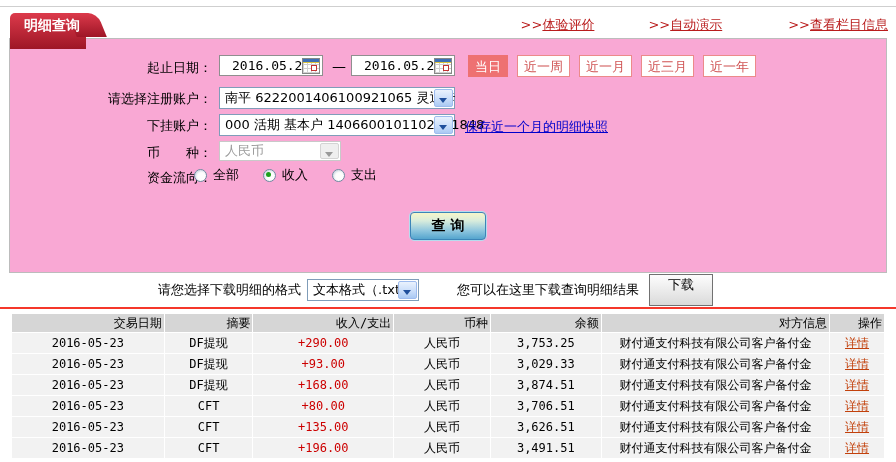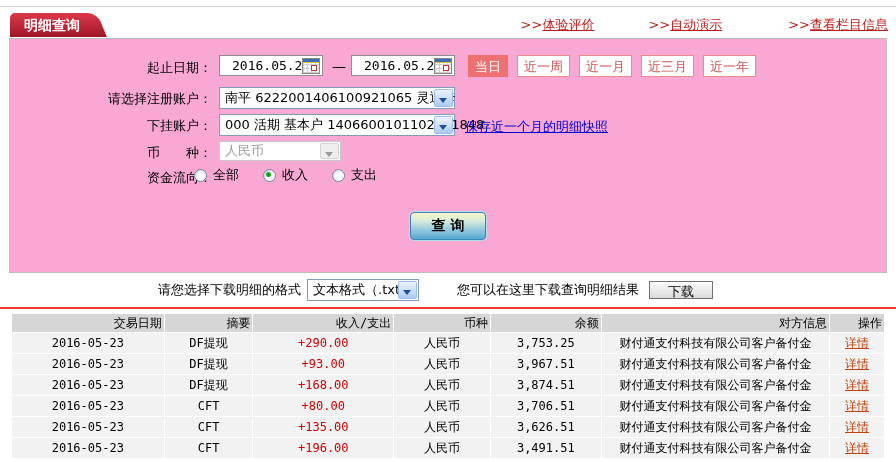--- a/index.html
+++ b/index.html
@@ -2,21 +2,21 @@
 <html><head>
 <meta charset="utf-8">
 <style>
   html,body{margin:0;padding:0;}
   body{width:896px;height:462px;background:#fff;font-family:"DejaVu Sans","Liberation Sans",sans-serif;font-size:13px;color:#000;}
   #app{position:relative;width:896px;height:462px;overflow:hidden;background:#fff;}
 
   .topline{position:absolute;top:6px;left:0;width:896px;height:1px;background:#cfcfcf;}
 
   .tab{position:absolute;left:10px;top:13px;height:24px;background:linear-gradient(180deg,#dc3a4b,#9e1626);
-       border-radius:5px 0 0 0;color:#fff;font-weight:bold;font-size:14px;line-height:24px;padding:0 6px 0 14px;z-index:2;}
+       border-radius:5px 0 0 0;color:#fff;font-weight:bold;font-size:14px;line-height:24px;padding:0 6px 12px 14px;z-index:2;}
   .tab::after{content:"";position:absolute;right:-16px;top:0;width:30px;height:24px;
        background:linear-gradient(180deg,#dc3a4b,#9e1626);transform:skewX(22deg);border-radius:0 9px 0 0;z-index:-1;}
 
   .toplinks{position:absolute;top:16px;right:8px;display:flex;white-space:nowrap;}
   .toplink{color:#b91c1c;font-size:13px;cursor:pointer;}
   .toplink + .toplink{margin-left:54px;}
   .toplink:last-child{margin-left:66px;}
   .toplink .lbl{text-decoration:underline;}
 
   .formbox{position:absolute;left:9px;top:38px;width:876px;height:233px;border:1px solid #bcbcbc;background:#f9a8d4;}
@@ -52,21 +52,21 @@
         box-shadow:inset 1px 1px 2px #cdd8e2;}
   .checked .radio-circle::after{content:"";position:absolute;left:2px;top:2px;width:5px;height:5px;border-radius:50%;background:#1da01d;}
 
   .query-btn{position:absolute;left:400px;top:173px;width:74px;height:26px;border:1px solid #3c85b8;border-radius:4px;
         background:linear-gradient(180deg,#f7f6c9 0%,#d8ecdc 30%,#8ec6de 68%,#55a5ce 100%);
         box-shadow:0 0 0 1px #b5dcee;font-size:14px;font-weight:bold;text-align:center;line-height:24px;cursor:pointer;}
 
   .dlrow{position:absolute;left:158px;top:279px;height:22px;display:flex;align-items:center;white-space:nowrap;}
   .dl-select{position:relative;display:inline-block;width:112px;height:22px;margin-left:6px;}
   .dl-hint{margin-left:38px;}
-  .dl-btn{margin-left:10px;width:64px;height:18px;line-height:20px;text-align:center;border:1px solid #717171;
+  .dl-btn{margin-left:10px;width:64px;height:32px;line-height:20px;text-align:center;border:1px solid #717171;
         background:linear-gradient(180deg,#fdfdfd,#dadada);font-size:13px;cursor:pointer;box-sizing:border-box;}
 
   .redline{position:absolute;left:0;top:307px;width:896px;height:2px;background:#f5372a;}
 
   .dtable{position:absolute;left:11px;top:313px;width:874px;border-collapse:separate;border-spacing:1px;
         font-family:"DejaVu Sans Mono","DejaVu Sans",monospace;font-size:12px;}
   .dtable th{background:#d6d6d6;height:18px;font-weight:normal;text-align:right;padding:0 2px;}
   .dtable td{background:#f2f2f2;height:20px;text-align:center;padding:0 2px;}
   .amount{color:#cc0000;}
   .detail-link{color:#c2410c;text-decoration:underline;cursor:pointer;}
@@ -186,21 +186,21 @@
         <td>人民币</td>
         <td>3,753.25</td>
         <td>财付通支付科技有限公司客户备付金</td>
         <td><span class="detail-link">详情</span></td>
       </tr>
       <tr>
         <td>2016-05-23</td>
         <td>DF提现</td>
         <td class="amount">+93.00</td>
         <td>人民币</td>
-        <td>3,967.51</td>
+        <td>3,029.33</td>
         <td>财付通支付科技有限公司客户备付金</td>
         <td><span class="detail-link">详情</span></td>
       </tr>
       <tr>
         <td>2016-05-23</td>
         <td>DF提现</td>
         <td class="amount">+168.00</td>
         <td>人民币</td>
         <td>3,874.51</td>
         <td>财付通支付科技有限公司客户备付金</td>

